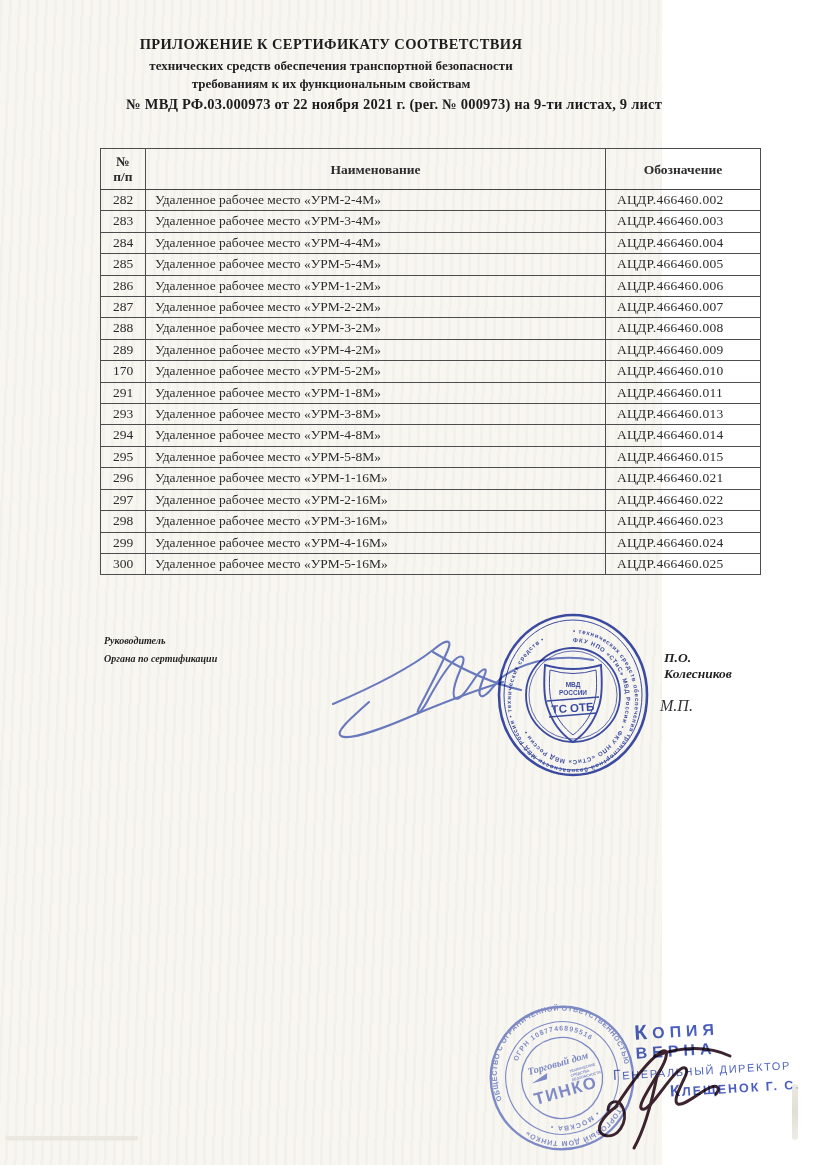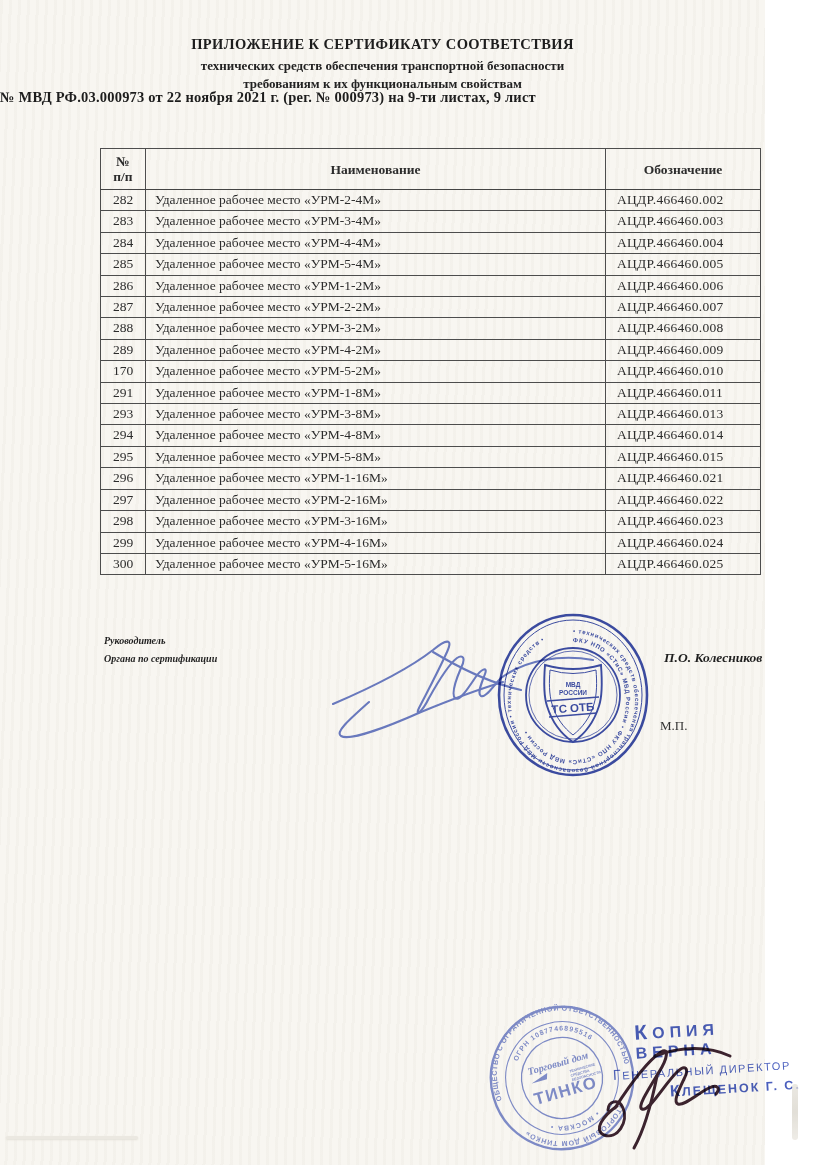--- a/index.html
+++ b/index.html
@@ -1,48 +1,48 @@
 <!DOCTYPE html>
 <html><head>
 <meta charset="utf-8">
 <style>
   html,body{margin:0;padding:0;}
   body{width:823px;height:1165px;overflow:hidden;
        font-family:"Liberation Serif", serif;}
-  .page{position:relative;width:765px;height:1165px;
+  .page{position:relative;width:662px;height:1165px;
         background:#f8f6f1;
         background-image:repeating-linear-gradient(92deg,
           rgba(186,180,164,0.07) 0 3px, rgba(255,255,255,0) 3px 9px);
         color:#222;}
   
   .doc-header{position:absolute;top:36px;left:0;width:100%;text-align:center;}
   .doc-title1{font-size:14.5px;font-weight:bold;letter-spacing:.4px;color:#1d1d1d;margin-bottom:4px;}
   .doc-title2,.doc-title3{font-size:13px;font-weight:bold;line-height:18px;color:#222;}
-  .cert-line{position:absolute;top:89px;left:0;width:100%;text-align:left;
+  .cert-line{position:absolute;top:96px;left:0;width:100%;text-align:right;
              font-size:14.5px;font-weight:bold;color:#1d1d1d;letter-spacing:.2px;}
   
   table.products{position:absolute;left:100px;top:148px;width:660px;
                  border-collapse:collapse;table-layout:fixed;
                  font-size:13.5px;color:#2c2c2c;}
   table.products col.c1{width:45px;} table.products col.c2{width:460px;} table.products col.c3{width:155px;}
   table.products th,table.products td{border:1px solid #4d4d4d;padding:0 4px;
                  overflow:hidden;white-space:nowrap;}
   table.products{border:1.5px solid #444;}
   table.products th{height:40px;font-weight:bold;text-align:center;line-height:15px;
                     border-bottom:1.4px solid #444;}
   table.products td{height:20.4px;line-height:20.4px;}
   table.products td:nth-child(1){text-align:center;}
   table.products td:nth-child(2){padding-left:9px;}
   table.products td:nth-child(3){padding-left:11px;letter-spacing:.3px;}
   
   .sig-left{position:absolute;left:104px;top:632px;font-size:10px;font-weight:bold;
             font-style:italic;line-height:18px;color:#1f1f1f;}
   .signer-name{position:absolute;left:644px;top:650px;font-size:13.5px;font-weight:bold;
             font-style:italic;color:#1f1f1f;margin-left:20px;}
-  .mp-mark{position:absolute;left:660px;top:718px;font-size:13px;color:#333;}
+  .mp-mark{position:absolute;left:660px;top:697px;font-size:16px;font-style:italic;color:#333;}
   .sig-blue{position:absolute;left:325px;top:608px;width:290px;height:140px;}
   
   .mvd-stamp{position:absolute;left:479px;top:604px;width:188px;height:182px;
              opacity:.92;mix-blend-mode:multiply;}
   .tinko-stamp{position:absolute;left:483px;top:1000px;width:158px;height:156px;
              opacity:.8;mix-blend-mode:multiply;}
   .copy-stamp{position:absolute;left:612px;top:1016px;width:200px;
               transform:rotate(-3.5deg);color:#3a50b8;
               font-family:"Liberation Sans", sans-serif;font-weight:bold;
               mix-blend-mode:multiply;opacity:.92;}

